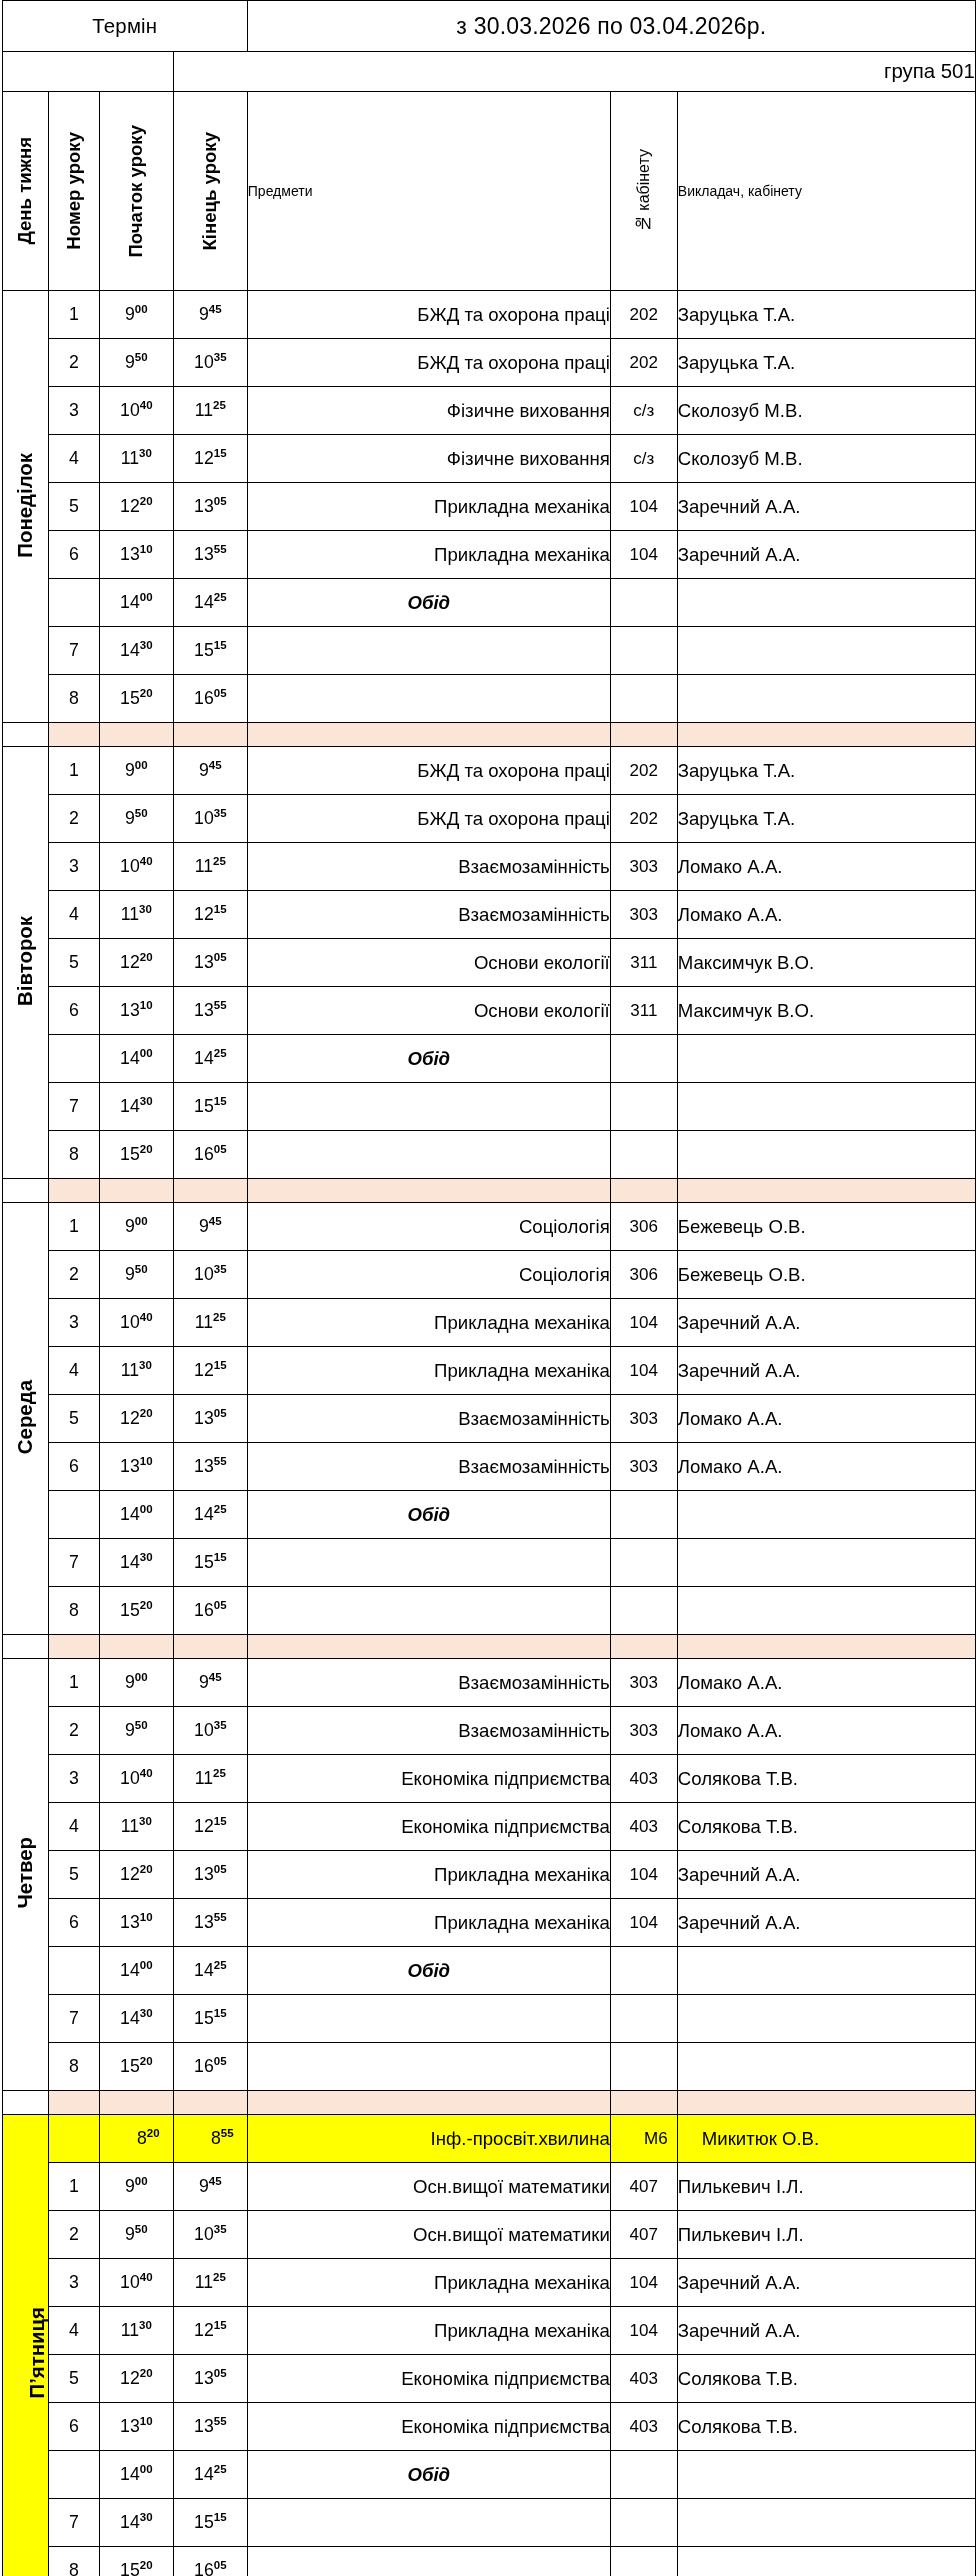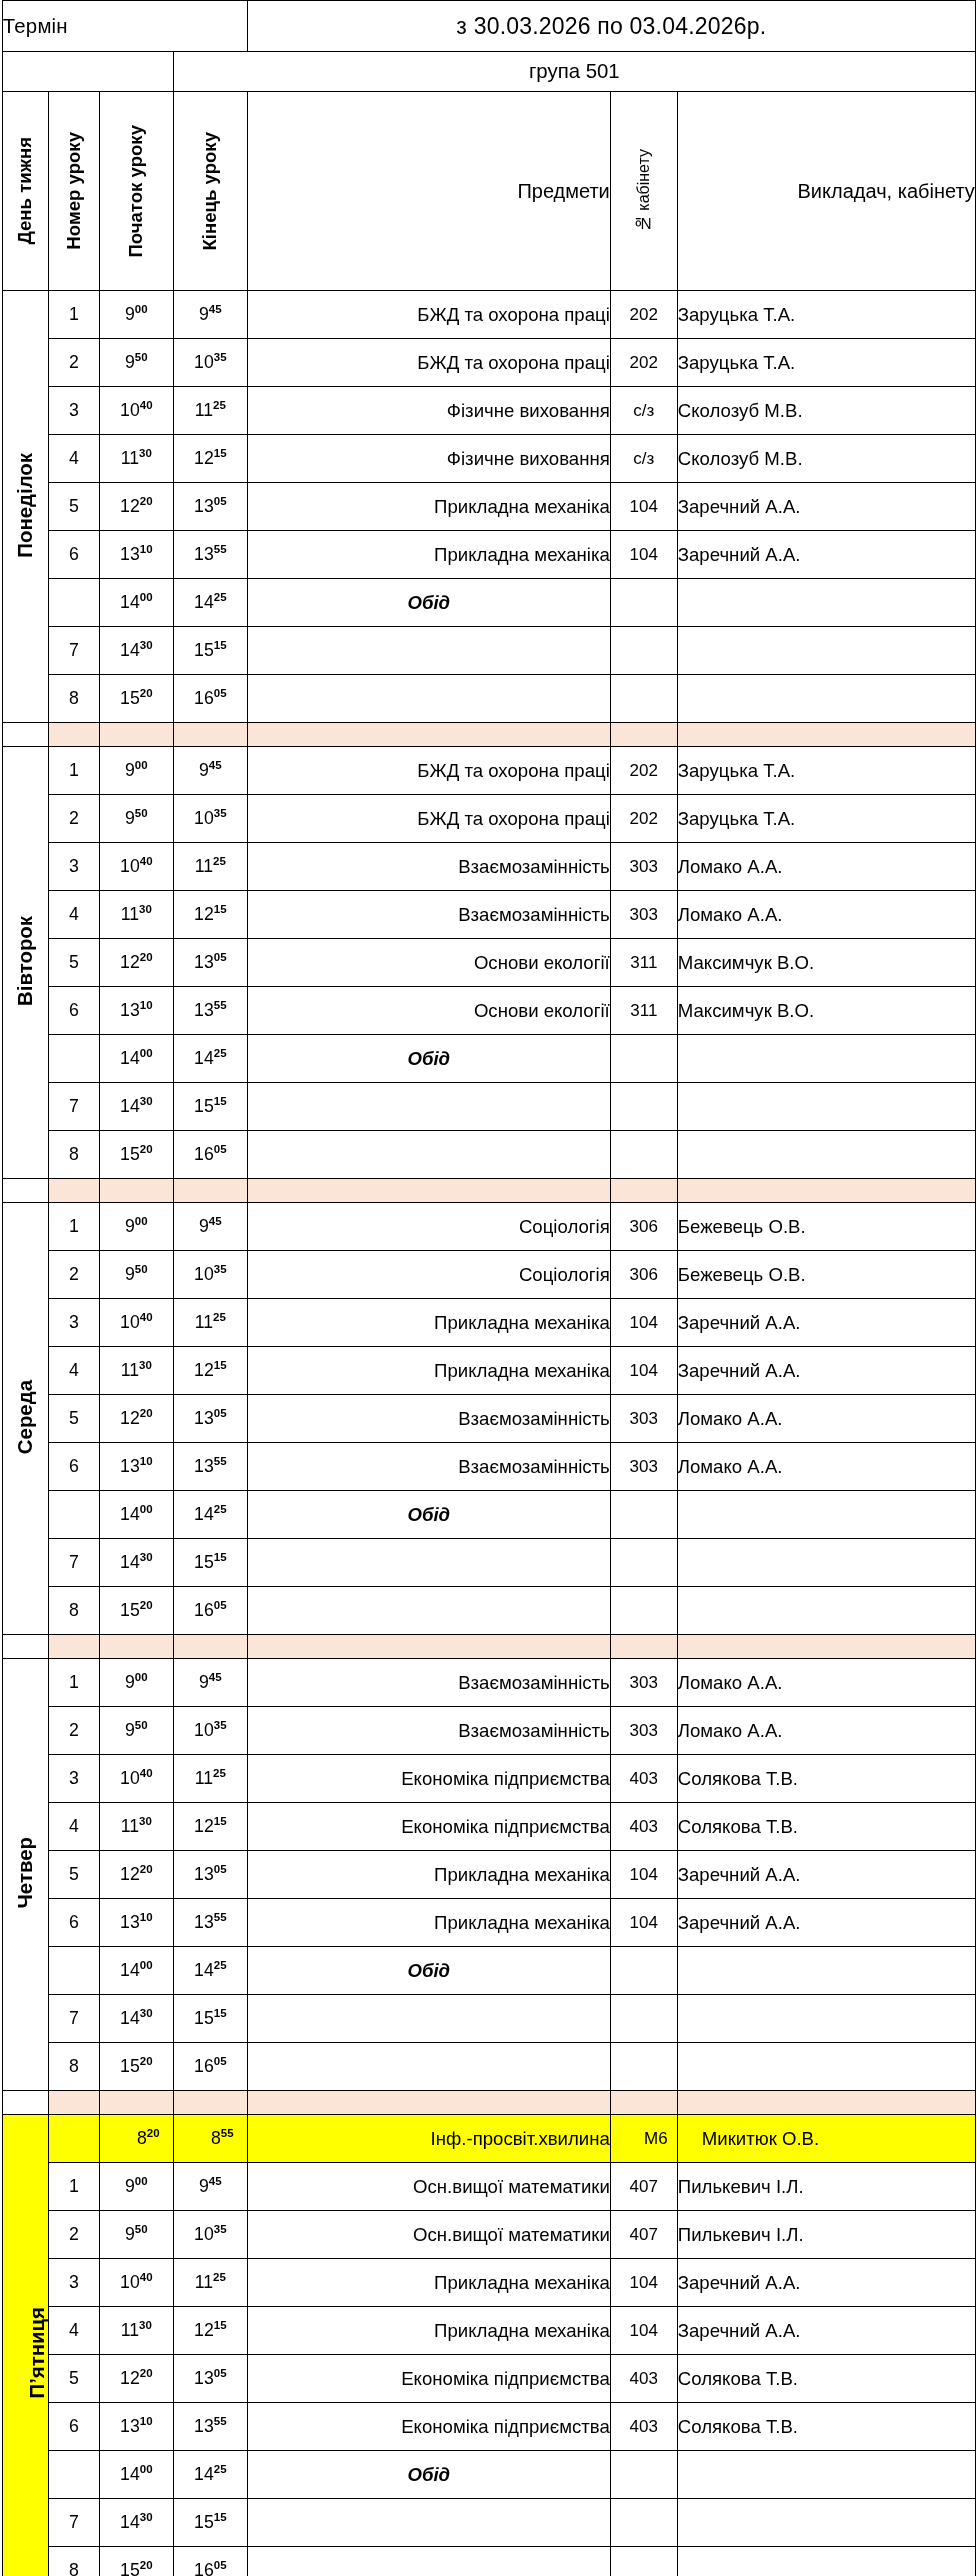--- a/index.html
+++ b/index.html
@@ -41,36 +41,37 @@
   col.c-day   { width: 46px; }
   col.c-num   { width: 51px; }
   col.c-start { width: 74px; }
   col.c-end   { width: 74px; }
   col.c-subj  { width: 363px; }
   col.c-room  { width: 67px; }
   col.c-teach { width: 298px; }
 
   
   .term-label {
+    text-align: center;
     font-size: 20.4px;
     font-weight: bold;
     height: 50px;
     letter-spacing: 0.2px;
   }
   .term-value {
     background: #ffff00;
     text-align: center;
     font-size: 23px;
     font-weight: bold;
     height: 50px;
     letter-spacing: 0.2px;
   }
   .group-band {
     background: #d9e2bf;
-    text-align: center;
+    text-align: right;
     font-size: 20.4px;
     font-weight: bold;
     height: 39px;
   }
 
   
   .hdr {
     height: 198px;
   }
   .vert {
@@ -90,22 +91,22 @@
   }
   .vert-room {
     writing-mode: vertical-rl;
     transform: rotate(180deg);
     white-space: nowrap;
     font-size: 16px;
     font-weight: normal;
     line-height: 1;
   }
   .hdr-plain {
-    text-align: right;
-    font-size: 20px;
+    text-align: left;
+    font-size: 14px;
     font-weight: normal;
   }
 
   
   .lesson-row td { height: 47px; }
 
   .cell-num {
     text-align: center;
     font-size: 17.7px;
     font-weight: bold;

